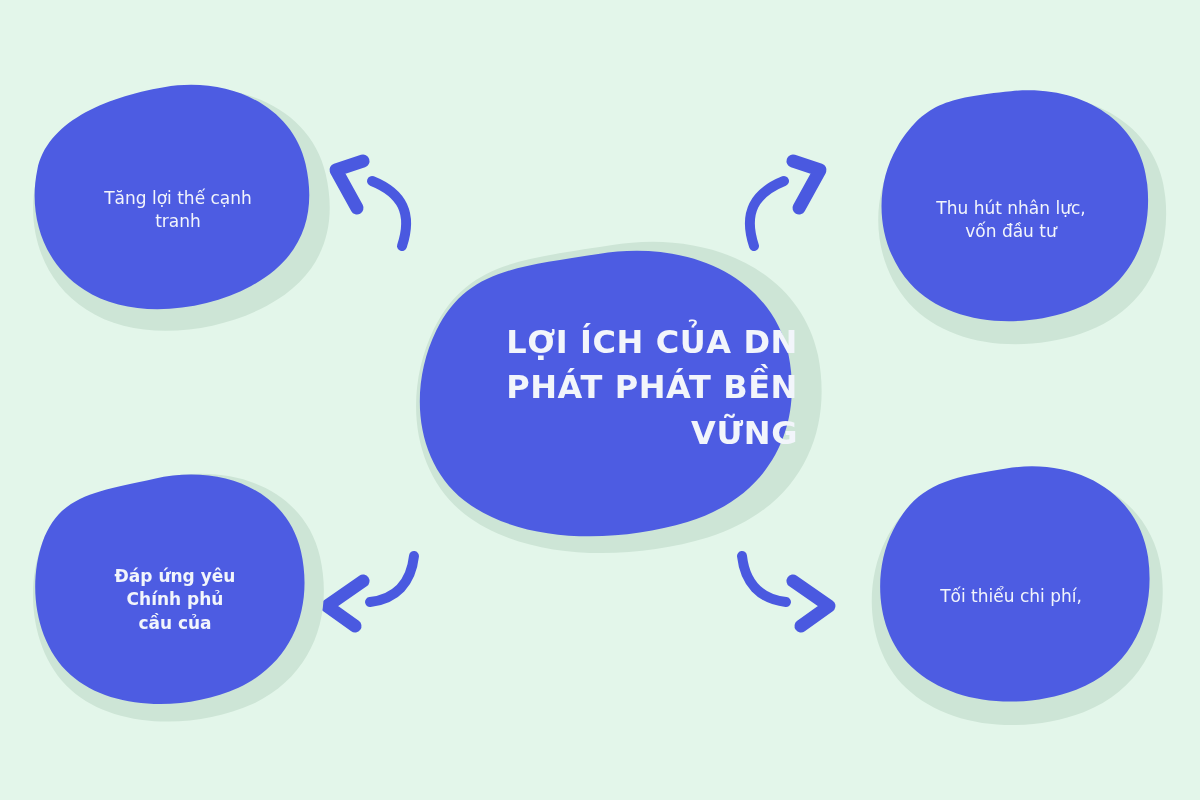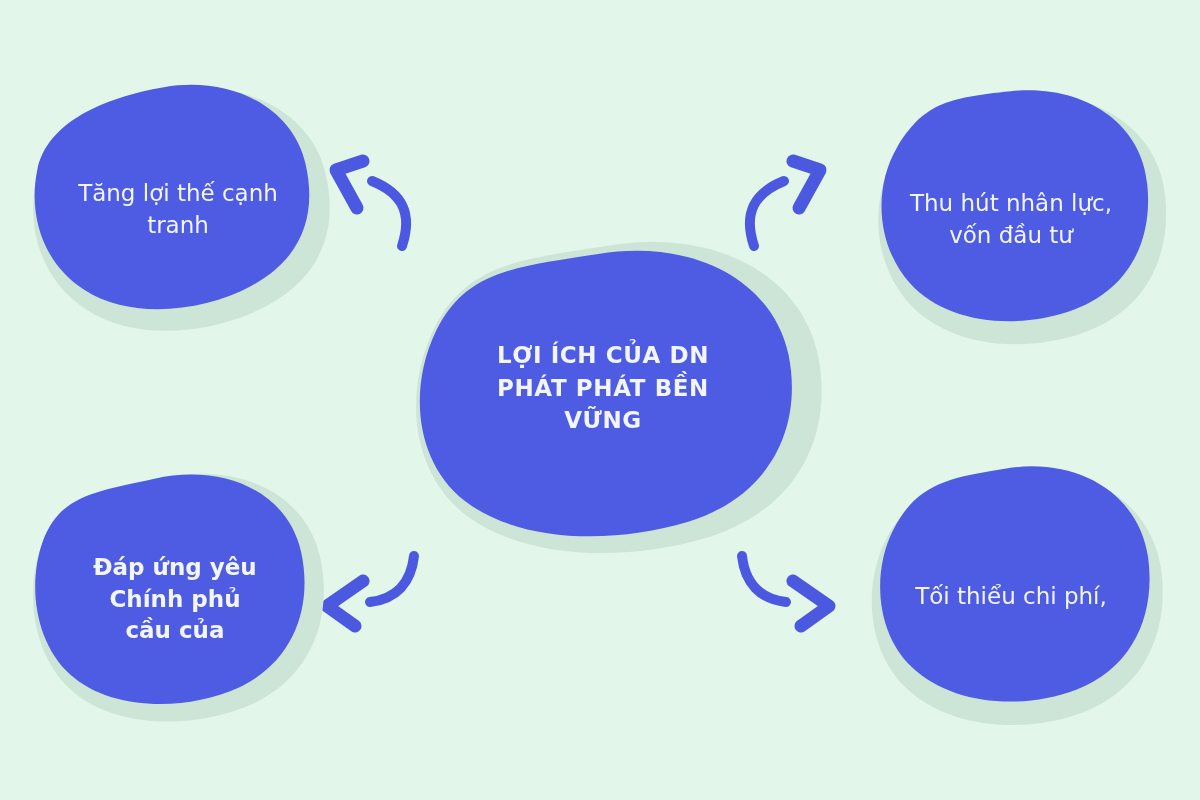--- a/index.html
+++ b/index.html
@@ -22,31 +22,32 @@
   .node{ position:absolute; }
   .node svg{ width:100%; height:100%; }
   .node .shadow{ fill: var(--blob-shadow); }
   .node .blob{ fill: var(--blob-blue); }
 
   .label{
     position:absolute; left:0; right:0; top:50%;
     transform: translateY(-50%);
     text-align:center;
     color: var(--text-color);
-    font-size: 23px;
+    font-size: 17px;
     line-height: 1.38;
     padding: 0 30px;
   }
   .label span{ display:block; }
 
   .node.center .label{
     font-weight: bold;
-    font-size: 23px;
+    font-size: 32px;
     letter-spacing: 0.6px;
     line-height: 1.42;
+    text-align: right;
   }
 
   .arrows{
     position:absolute; inset:0;
     width:1200px; height:800px;
     pointer-events:none;
   }
   .arrows path{
     fill:none;
     stroke: var(--arrow-blue);

